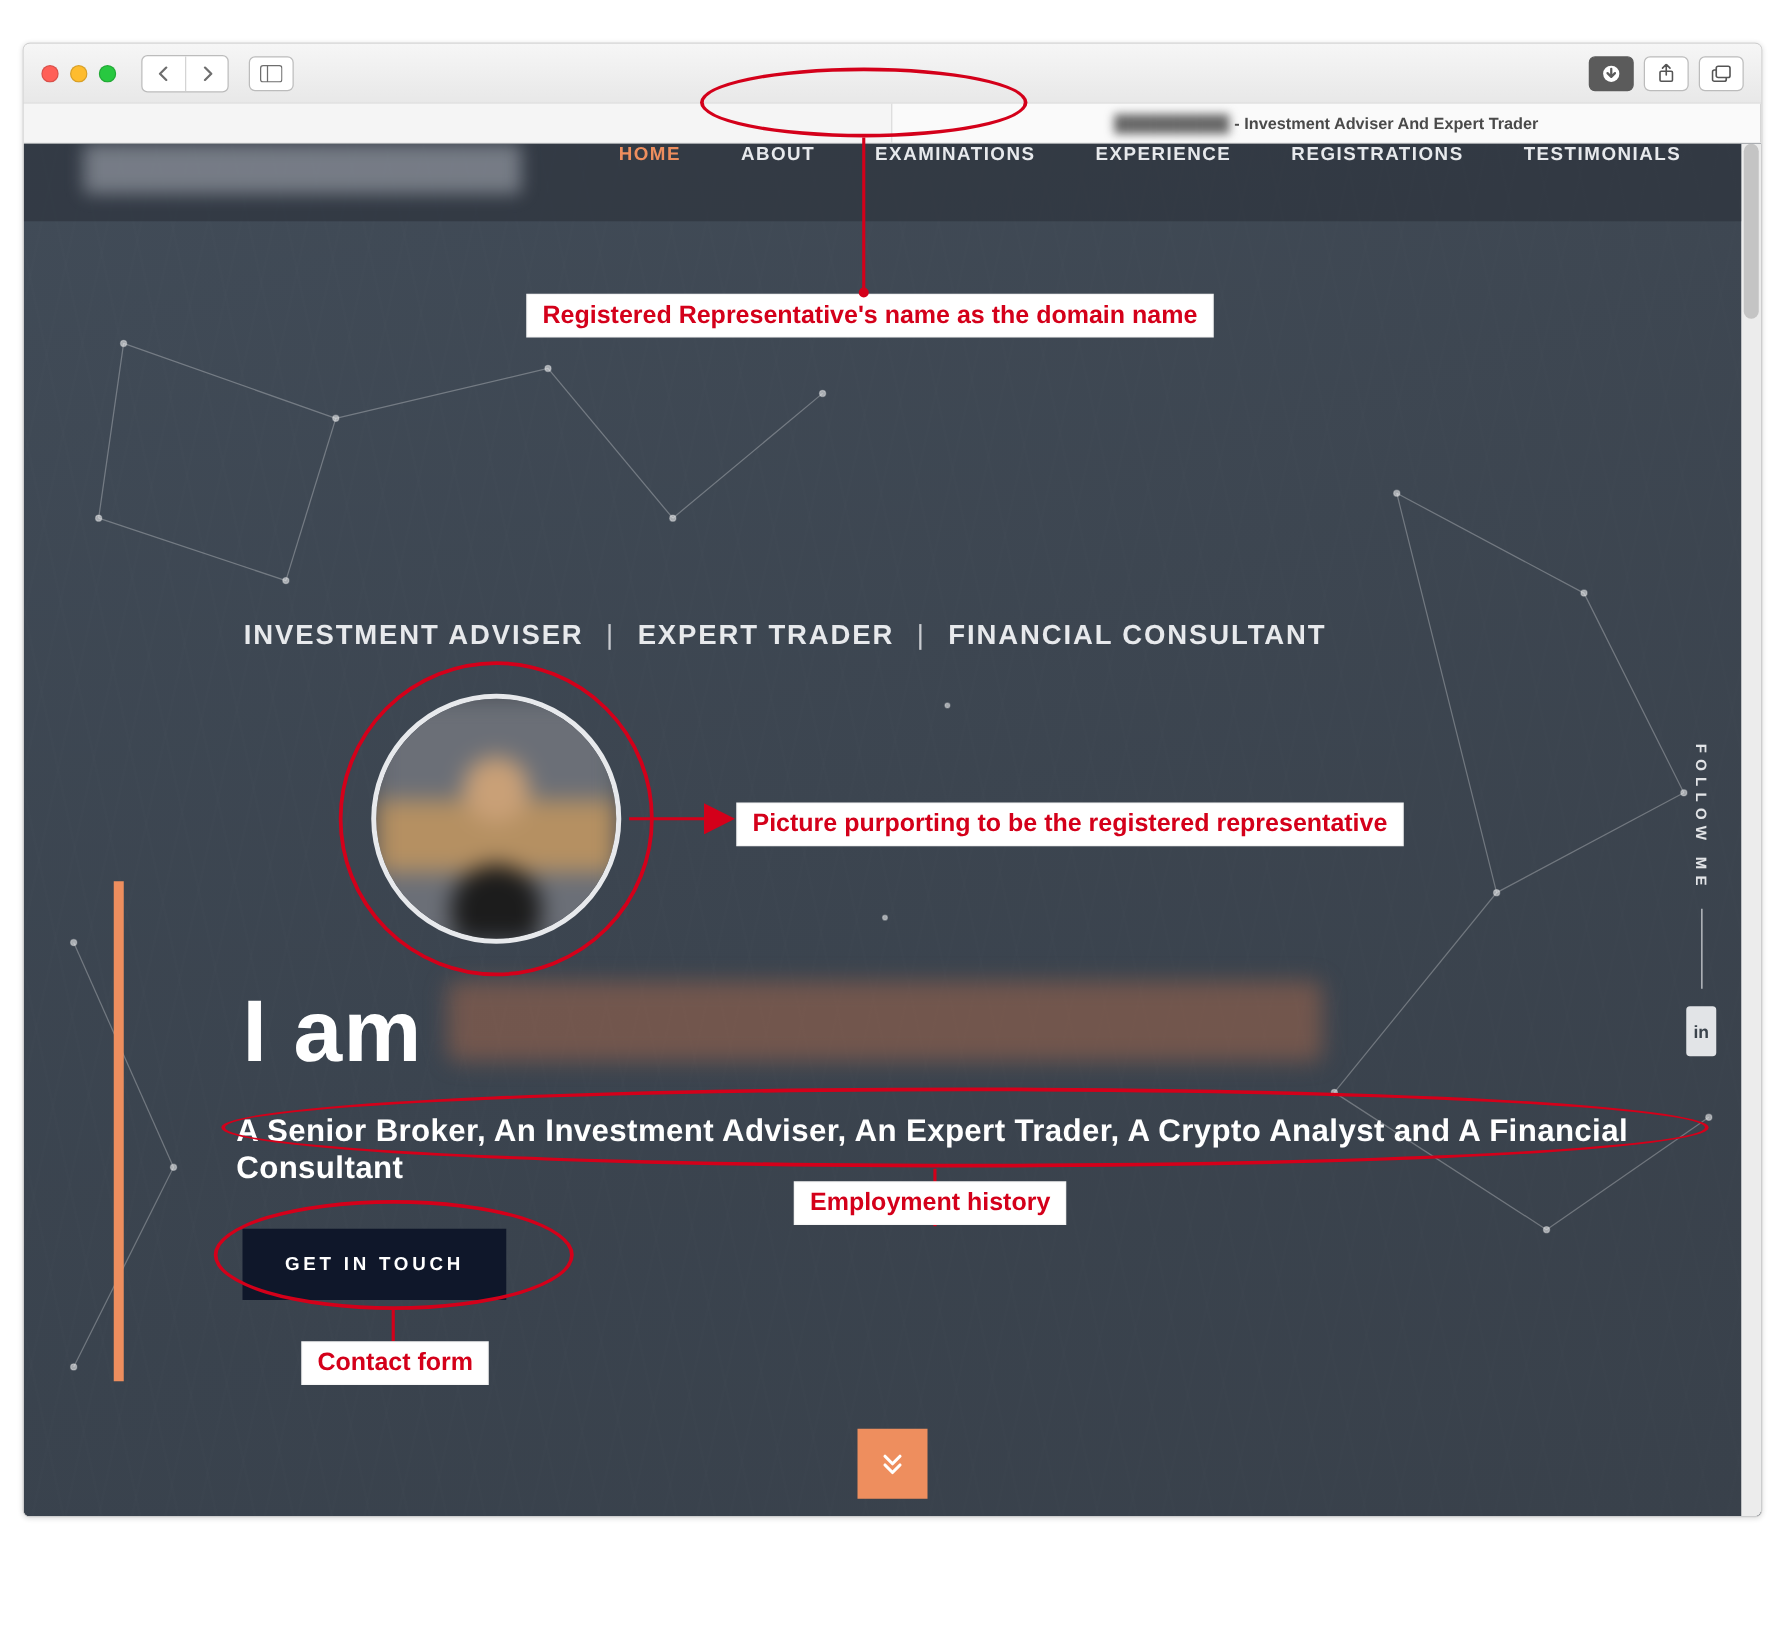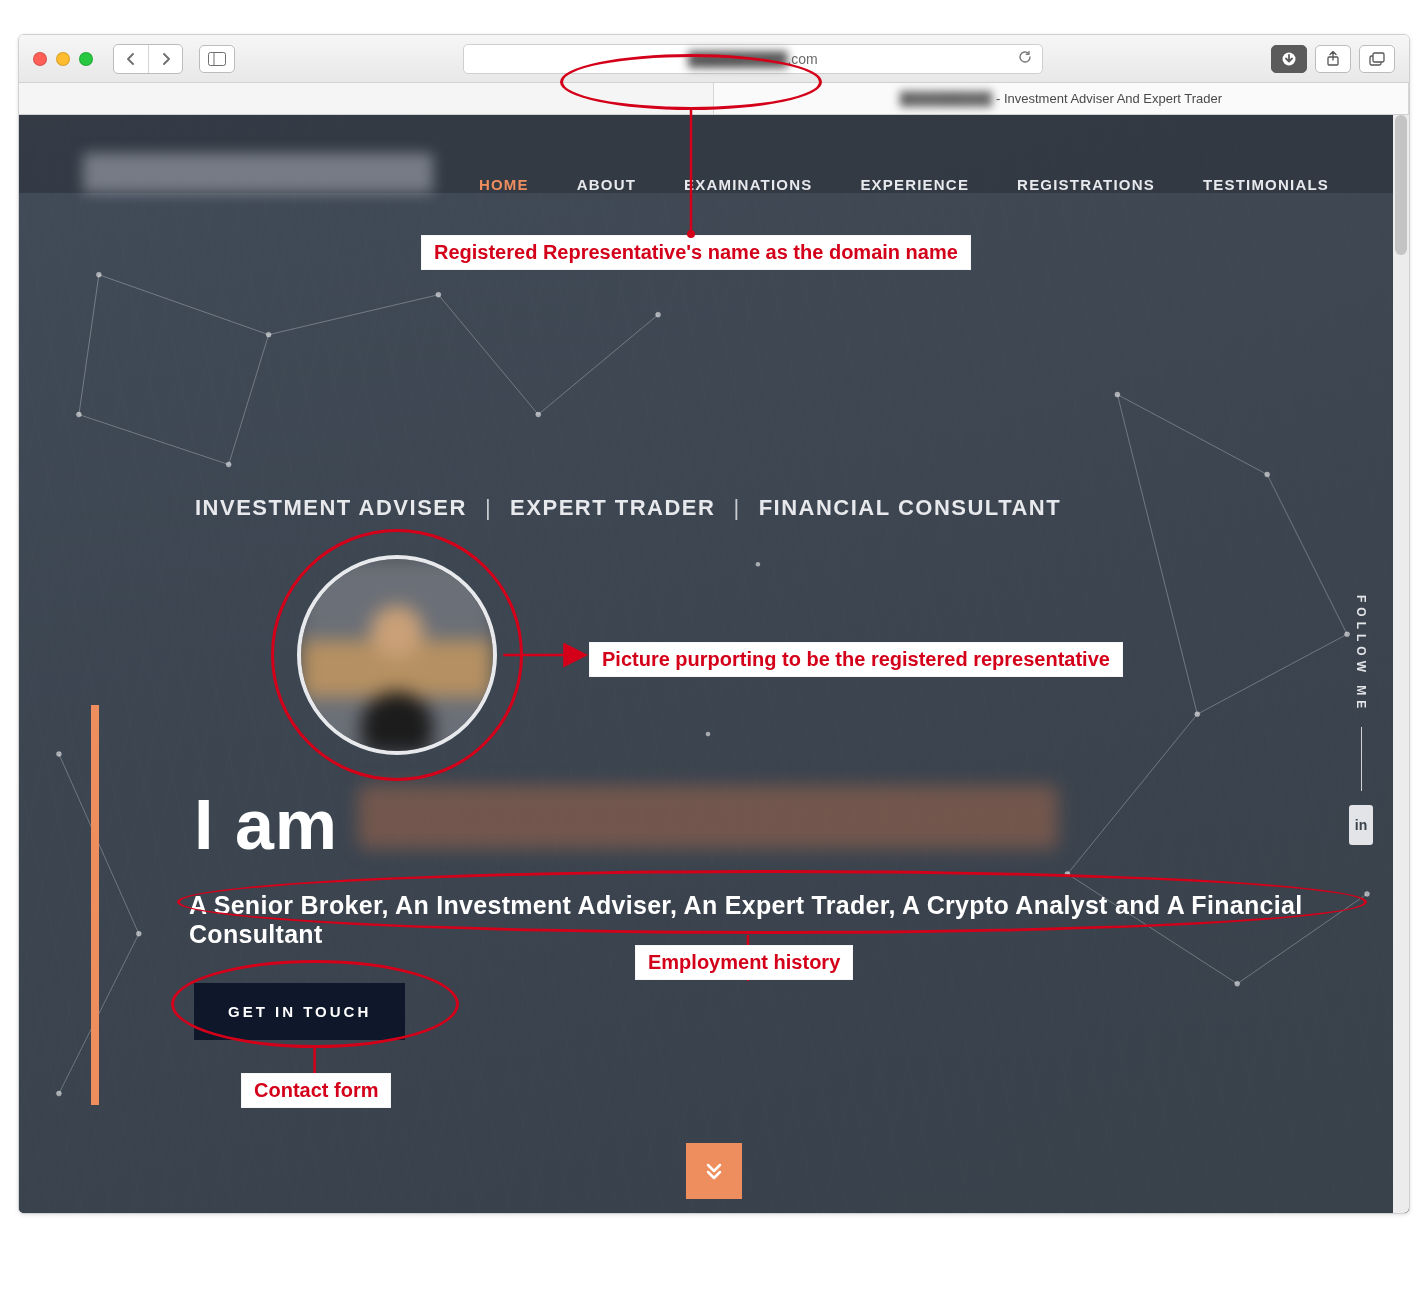--- a/index.html
+++ b/index.html
@@ -47,21 +47,21 @@
       color: #6a6a6a;
       font-size: 14px;
     }
     .url-bar .reload { position: absolute; right: 10px; color:#7a7a7a; font-size: 14px;}
     .url-text-blur { filter: blur(4px); color:#555;}
     .right-btns { display:flex; gap:8px; margin-left:auto;}
     .icon-btn { width: 36px; height: 28px; border:1px solid #bcbcbc; border-radius:5px; background:#fff; display:flex; align-items:center; justify-content:center; color:#555; font-size:16px;}
     .icon-btn.dark { background:#5b5b5b; border-color:#5b5b5b; color:#fff;}
     
     .tab-strip { height: 32px; background:#f0f0f0; border-bottom:1px solid #d1d1d1; display:flex; align-items:stretch;}
-    .tab { flex:0 0 50%; border-right:1px solid #d6d6d6; display:flex; align-items:center; justify-content:center; font-size:13px; color:#4a4a4a; background:#f5f5f5;}
+    .tab { flex:0 0 50%; border-right:1px solid #d6d6d6; display:flex; align-items:center; justify-content:center; font-size:13px; color:#4a4a4a; background:#f5f5f5;font-weight:bold;}
     .tab.active { background:#fafafa; }
     .tab .blur { filter: blur(4px); color:#666; margin-right:4px;}
     .new-tab { width: 40px; display:flex; align-items:center; justify-content:center; color:#8a8a8a; font-size:20px; background:#ececec;}
     
     .viewport {
       position: relative;
       height: 1098px;
       background: #414a54;
       overflow: hidden;
     }
@@ -72,22 +72,22 @@
         repeating-linear-gradient(78deg, rgba(255,255,255,0.04) 0 2px, transparent 2px 30px),
         repeating-linear-gradient(102deg, rgba(255,255,255,0.035) 0 2px, transparent 2px 26px),
         linear-gradient(180deg, #596572 0%, #3c454f 60%, #2f3740 100%);
     }
     .constellation { position:absolute; inset:0; }
     
     .vscroll { position:absolute; right:0; top:0; width:16px; height:100%; background:#ececec; }
     .vscroll .thumb { position:absolute; left:2px; right:2px; top:0; height:140px; background:#c4c4c4; border-radius:6px;}
     
     .site-nav {
-      position:absolute; top:0; left:0; right:16px; height:78px;
-      display:flex; align-items:flex-end; padding:0 64px;
+      position:absolute; top:0; left:0; right:16px; height:62px;
+      display:flex; align-items:flex-start; padding:0 48px;
       background: rgba(40,46,54,0.55);
     }
     .logo {
       width: 350px; height: 40px;
       background: rgba(200,205,212,0.45);
       filter: blur(7px);
       border-radius:4px;
     }
     .nav-links { margin-left:auto; display:flex; gap:48px; }
     .nav-links a { color:#e7e9ec; font-size:15px; letter-spacing:1.2px; font-weight:600; text-decoration:none;}
@@ -141,32 +141,20 @@
           <svg width="10" height="12" viewBox="0 0 10 12">
               <path d="M3 1 L8 6 L3 11" stroke="#6e6e6e" stroke-width="1.8" fill="none" stroke-linecap="round" stroke-linejoin="round"></path>
             </svg>
         </div>
       </div>
       <div class="sidebar-btn">
         <svg width="18" height="14" viewBox="0 0 18 14">
           <rect x="0.5" y="0.5" width="17" height="13" rx="2" stroke="#6e6e6e" fill="none"></rect>
           <line x1="6" y1="0.5" x2="6" y2="13.5" stroke="#6e6e6e"></line>
         </svg>
-      </div>
-      <div style="flex:1; display:flex; justify-content:center;">
-        <div class="url-bar">
-          <span class="url-text-blur">██████████</span>
-          <span>.com</span>
-          <span class="reload">
-            <svg width="14" height="14" viewBox="0 0 14 14">
-                <path d="M12 7a5 5 0 1 1-1.6-3.7" stroke="#7a7a7a" stroke-width="1.4" fill="none" stroke-linecap="round"></path>
-                <path d="M11 1.5 L11 4.3 L8.2 4.3" stroke="#7a7a7a" stroke-width="1.4" fill="none" stroke-linecap="round" stroke-linejoin="round"></path>
-              </svg>
-          </span>
-        </div>
       </div>
       <div class="right-btns">
         <div class="icon-btn dark">
           <svg width="14" height="14" viewBox="0 0 14 14">
               <circle cx="7" cy="7" r="6.5" fill="#fff"></circle>
               <path d="M7 3 L7 9 M4 6.5 L7 9.5 L10 6.5" stroke="#5b5b5b" stroke-width="1.8" fill="none" stroke-linecap="round" stroke-linejoin="round"></path>
             </svg>
         </div>
         <div class="icon-btn">
           <svg width="12" height="15" viewBox="0 0 12 15">

